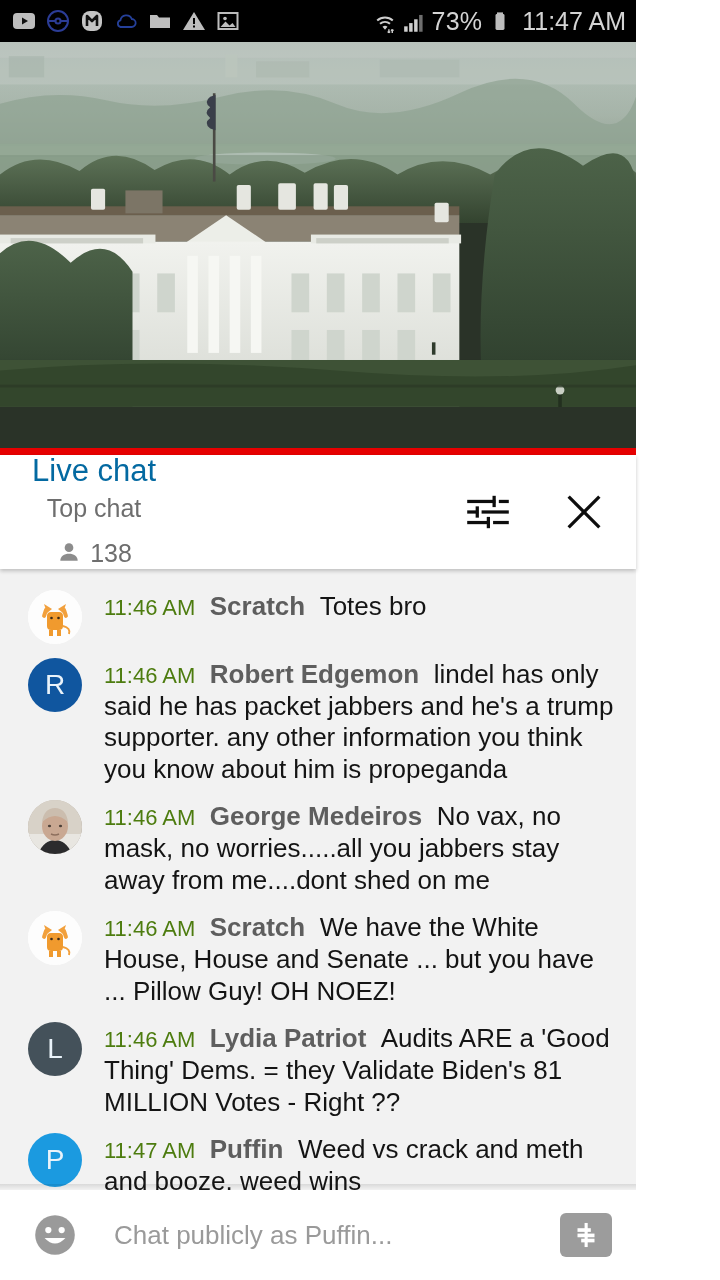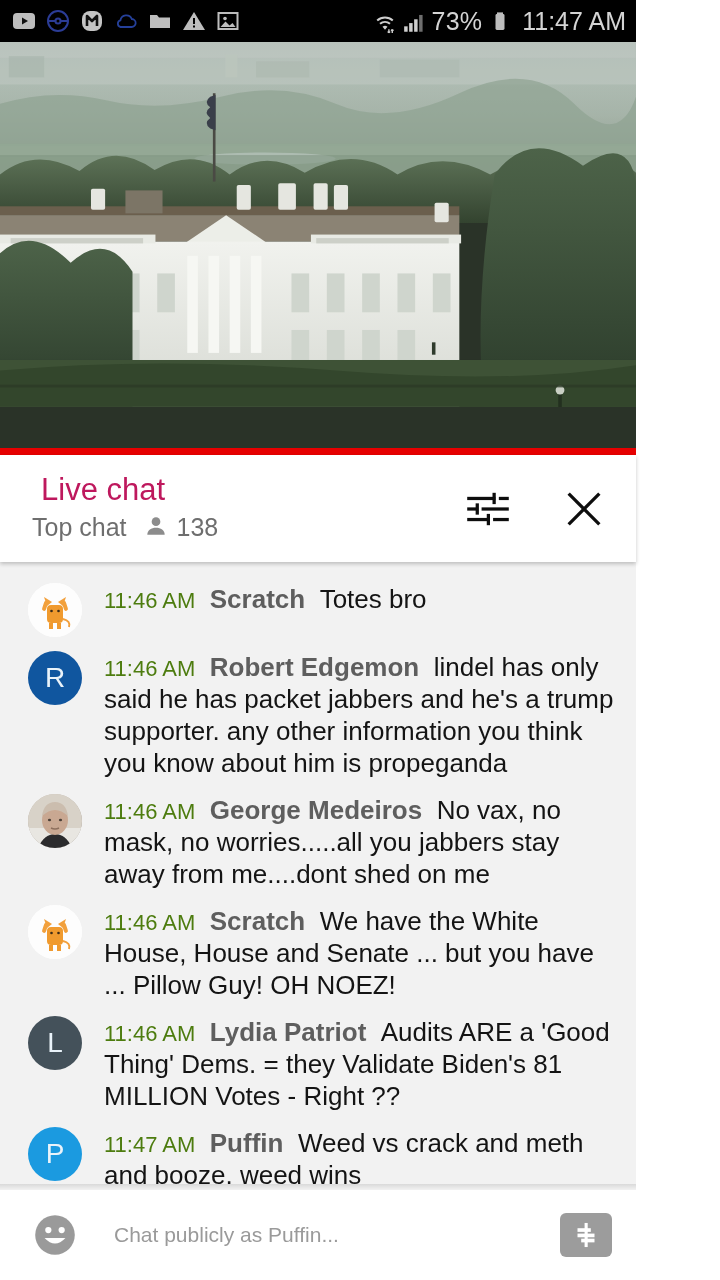--- a/index.html
+++ b/index.html
@@ -29,22 +29,22 @@
   .progress { position: absolute; left: 0; bottom: 0; height: 7px; width: 100%; background: #e60000; }
 
   
   .chat-header {
     flex: 0 0 107px; background: #ffffff;
     display: flex; align-items: center; padding: 0 26px 0 32px;
     position: relative; z-index: 4;
     box-shadow: 0 2px 4px rgba(0,0,0,.22);
   }
   .ch-titles { display: flex; flex-direction: column; gap: 6px; }
-  .ch-title { font-size: 31px; color: #be185d; font-weight: 400; line-height: 1.05; margin-left: 9px; }
-  .ch-sub { display: flex; align-items: center; gap: 16px; }
+  .ch-title { font-size: 31px; color: #0369a1; font-weight: 400; line-height: 1.05; }
+  .ch-sub { display: flex; align-items: center; gap: 16px; flex-direction: column; }
   .ch-subtext { font-size: 25px; color: #6e6e6e; }
   .ch-viewers { display: flex; align-items: center; gap: 8px; }
   .ch-count { font-size: 25px; color: #6e6e6e; }
   .ch-actions { margin-left: auto; display: flex; align-items: center; gap: 44px; }
   .icon-btn { width: 52px; height: 52px; display: flex; align-items: center; justify-content: center; cursor: pointer; }
 
   
   .chat-list {
     flex: 1 1 auto; background: #f2f2f2; overflow: hidden;
     padding: 14px 0 4px 0; position: relative; z-index: 1;
@@ -73,21 +73,21 @@
     flex: 0 0 90px; background: #ffffff; display: flex; align-items: center;
     padding: 0 24px 0 30px; position: relative; z-index: 3;
   }
   .input-bar::before {
     content: ""; position: absolute; left: 0; right: 0; top: -6px; height: 6px;
     background: linear-gradient(to bottom, rgba(0,0,0,.10), rgba(0,0,0,0));
   }
   .emoji-btn { width: 50px; height: 50px; flex: 0 0 50px; display:flex; align-items:center; justify-content:center; }
   .chat-input {
     flex: 1 1 auto; border: none; outline: none; background: transparent;
-    font-size: 21px; color: #ec4899; margin-left: 34px; font-family: "Liberation Sans", sans-serif;
+    font-size: 26px; color: #ec4899; margin-left: 34px; font-family: "Liberation Sans", sans-serif;
   }
   .chat-input::placeholder { color: #9a9a9a; opacity: 1; }
   .superchat {
     flex: 0 0 52px; width: 52px; height: 44px; border-radius: 6px;
     background: #9c9c9c; display: flex; align-items: center; justify-content: center;
   }
 </style>
 </head>
 <body>
 

